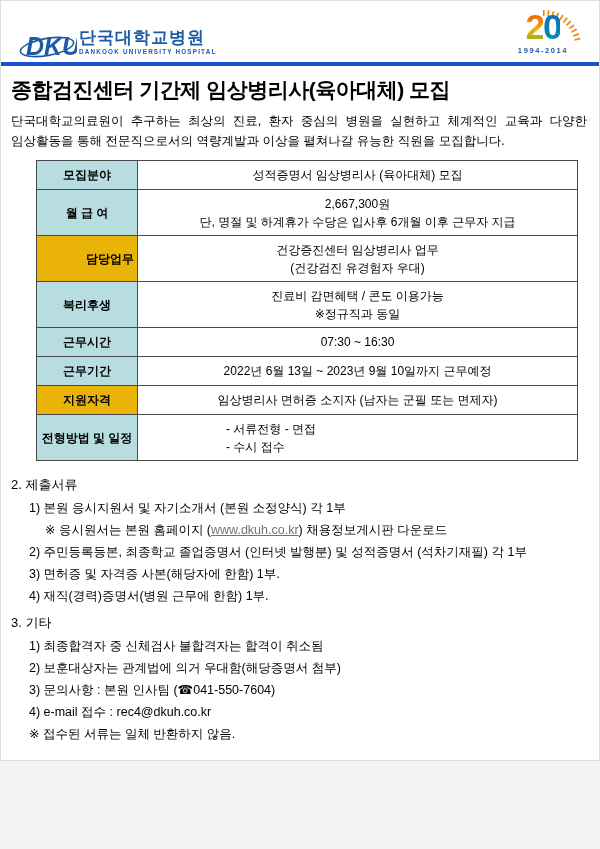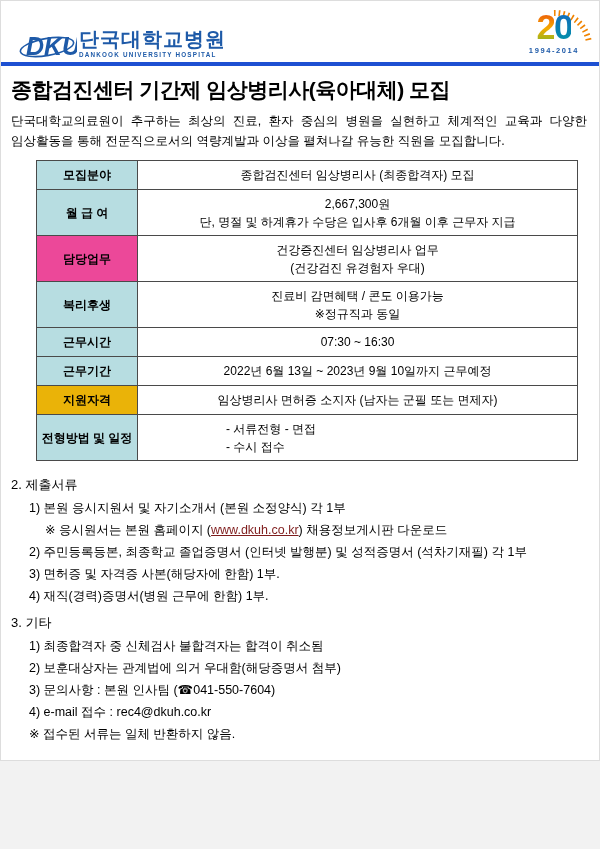--- a/index.html
+++ b/index.html
@@ -8,26 +8,26 @@
     background:#ffffff; border:1px solid #ddd; box-sizing:border-box;
     font-family:"Liberation Sans","DejaVu Sans",sans-serif; color:#000;
     overflow:hidden;
   }
 
   
   .header { position:relative; height:66px; }
   .logo { display:flex; align-items:flex-start; }
   .logo-mark { flex:0 0 auto; }
   .logo-text { margin-left:2px; margin-top:4px; }
-  .logo-ko { font-size:20px; font-weight:bold; color:#1e5aa8; letter-spacing:1px; line-height:1; }
+  .logo-ko { font-size:17px; font-weight:bold; color:#1e5aa8; letter-spacing:1px; line-height:1; }
   .logo-en { font-size:6.3px; font-weight:bold; color:#1e5aa8; letter-spacing:1.2px; margin-top:2px; }
   .logo-main { position:absolute; left:18px; top:24px; }
   .top-rule { position:absolute; left:0; right:0; top:61px; height:4px; }
 
-  .anniv { position:absolute; right:5px; top:4px; width:80px; height:58px; text-align:center; }
+  .anniv { position:absolute; right:16px; top:4px; width:80px; height:58px; text-align:center; }
   .anniv-arc { position:absolute; right:2px; top:0; }
   .anniv-num { position:relative; font-size:35px; font-weight:900; line-height:1; margin-top:4px; letter-spacing:-2px; }
   .anniv-num .n2 {
     background:linear-gradient(180deg,#e8380d 0%,#f6ab00 55%,#6fba2c 100%);
     -webkit-background-clip:text; background-clip:text; color:transparent;
   }
   .anniv-num .n0 {
     background:linear-gradient(180deg,#1565c0 0%,#0097a7 100%);
     -webkit-background-clip:text; background-clip:text; color:transparent;
   }
@@ -35,21 +35,21 @@
 
   
   .doc-title { margin:9px 10px 0 10px; font-size:21px; font-weight:800; letter-spacing:-0.5px; }
   .intro { margin:7px 12px 0 10px; font-size:12.5px; line-height:1.6; text-align:justify; word-break:keep-all; }
 
   
   .sec-heading { margin:13px 0 0 10px; font-size:13px; }
   .sec-body { margin:4px 0 0 28px; font-size:12.5px; line-height:1.75; }
   .sec-body .item { white-space:nowrap; }
   .sec-body .subnote { margin-left:16px; white-space:nowrap; }
-  a.doc-link { color:#7f1d1d; text-decoration:underline;margin-top:16px; }
+  a.doc-link { color:#737373; text-decoration:underline;margin-top:16px; }
   a.mail-link { color:#000000; text-decoration:none;margin-top:44px; }
 
   
   table.recruit {
     margin:9px 0 0 35px; width:542px; border-collapse:collapse;
     font-size:12px; border:1.5px solid #222;
   }
   table.recruit th, table.recruit td { border:1px solid #4a4a4a; line-height:1.5; }
   table.recruit th {
     width:94px; font-weight:bold; text-align:center; padding:5px 3px;
@@ -92,32 +92,32 @@
 
   <div class="doc-title">종합검진센터 기간제 임상병리사(육아대체) 모집</div>
   <div class="intro">단국대학교의료원이 추구하는 최상의 진료, 환자 중심의 병원을 실현하고 체계적인 교육과 다양한 임상활동을 통해 전문직으로서의 역량계발과 이상을 펼쳐나갈 유능한 직원을 모집합니다.</div>
 
 
   <table class="recruit">
     <tbody>
       <tr>
         <th style="background:#b7dde1;">모집분야</th>
         <td>
-            <div>종합검진센터 임상병리사 (최종합격자) 모집</div>
+            <div>성적증명서 임상병리사 (육아대체) 모집</div>
           </td>
       </tr>
       <tr>
         <th style="background:#b7dde1;">월 급 여</th>
         <td>
           <div>2,667,300원</div>
           <div>단, 명절 및 하계휴가 수당은 입사후 6개월 이후 근무자 지급</div>
         </td>
       </tr>
       <tr>
-        <th style="background:#ec4899;">담당업무</th>
+        <th style="background:#eab308;text-align:right;">담당업무</th>
         <td>
           <div>건강증진센터 임상병리사 업무</div>
           <div>(건강검진 유경험자 우대)</div>
         </td>
       </tr>
       <tr>
         <th style="background:#b7dde1;">복리후생</th>
         <td>
           <div>진료비 감면혜택 / 콘도 이용가능</div>
           <div>※정규직과 동일</div>

